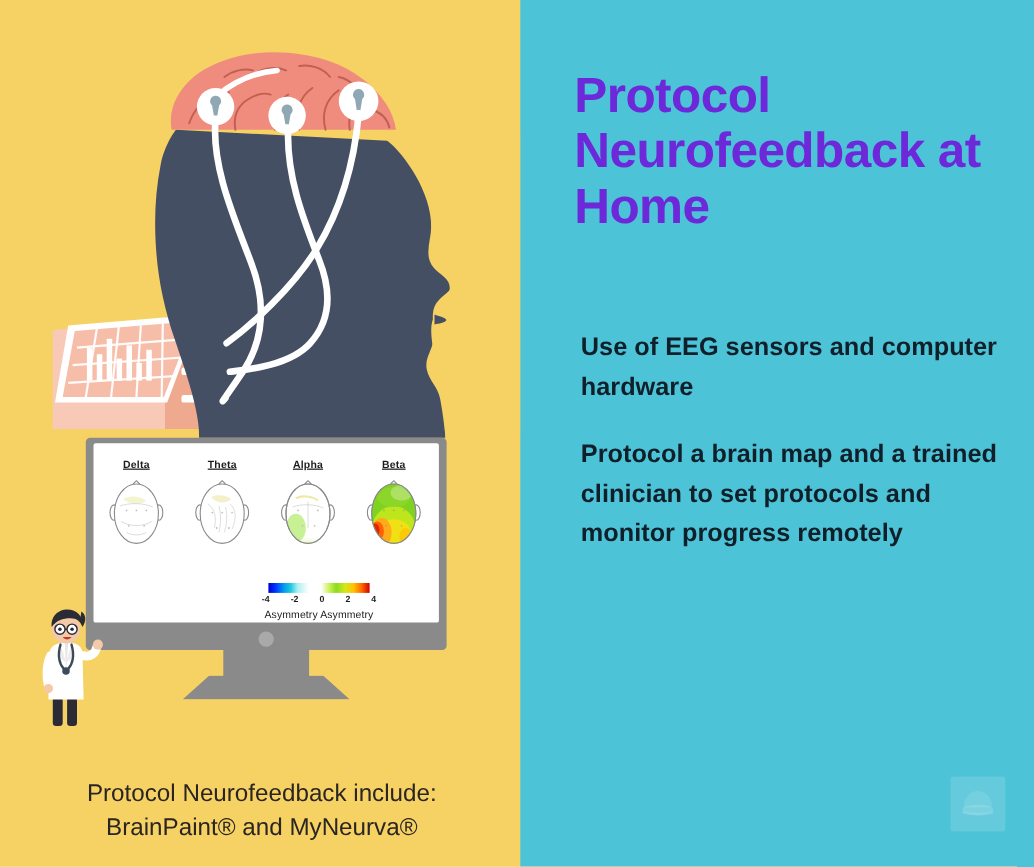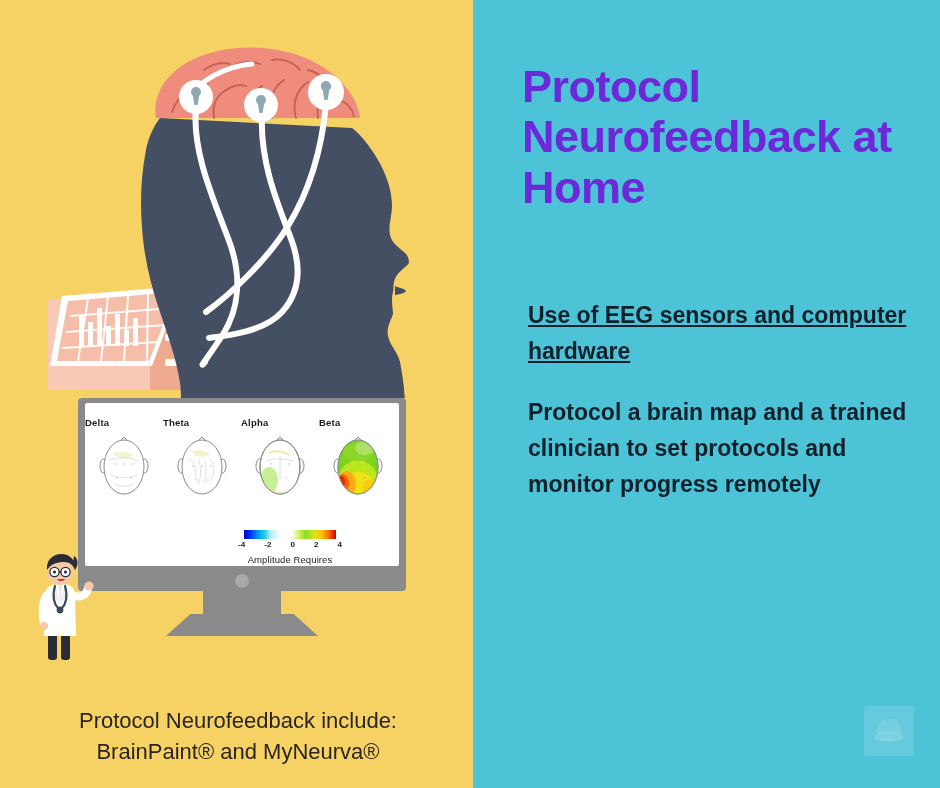--- a/index.html
+++ b/index.html
@@ -44,21 +44,21 @@
   }
   .body-block {
     position: absolute;
     left: 528px;
     width: 390px;
     font-size: 23px;
     line-height: 1.57;
     font-weight: bold;
     color: #10202B;
   }
-  .body-1 { top: 297px; text-decoration: underline; }
+  .body-1 { top: 297px; }
   .body-2 { top: 394px; }
 
   
   .watermark {
     position: absolute;
     left: 864px; top: 706px;
     width: 50px; height: 50px;
     background: rgba(255,255,255,0.10);
     border-radius: 3px;
   }
@@ -127,21 +127,22 @@
 
   
   .map-row {
     position: absolute;
     left: 0; top: 0;
     width: 314px; height: 120px;
   }
   .map-cell {
     position: absolute;
     width: 78px;
-    text-align: left;
+    text-align: center;
+    text-decoration: underline;
   }
   .map-label {
     font-size: 9.5px;
     color: #1C1C1C;
     font-weight: 600;
     letter-spacing: 0.2px;
     margin-top: 14px;
   }
   .map-head {
     margin: 8px auto 0;
@@ -444,21 +445,21 @@
 
         <div class="colorbar-wrap">
           <div class="colorbar"></div>
           <div class="cb-ticks">
             <span>-4</span>
             <span>-2</span>
             <span>0</span>
             <span>2</span>
             <span>4</span>
           </div>
-          <div class="cb-title">Amplitude Requires</div>
+          <div class="cb-title">Asymmetry Asymmetry</div>
         </div>
 
       </div>
     </div>
     <div class="mon-dot"></div>
     <div class="mon-neck"></div>
     <div class="mon-base"></div>
   </div>
 
   <div class="doctor">

